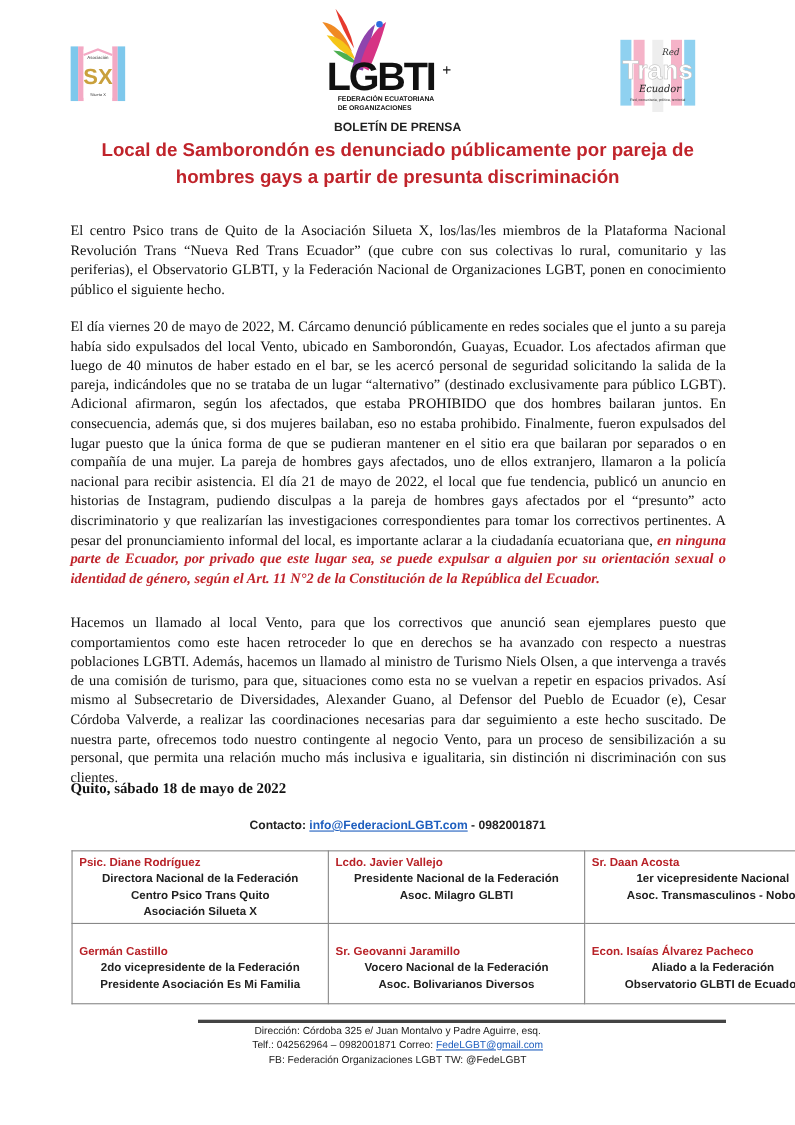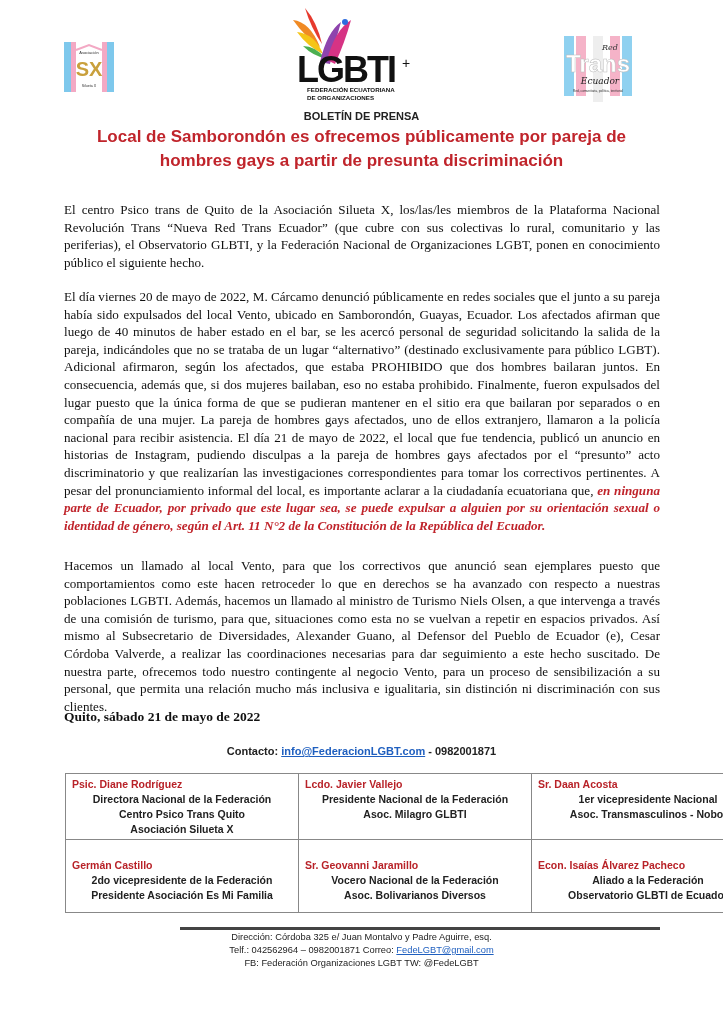--- a/index.html
+++ b/index.html
@@ -79,31 +79,31 @@
     <rect x="60" y="0" width="10" height="60" fill="#8fd1f0"></rect>
     <text x="40" y="14" font-family="DejaVu Serif, serif" font-size="8" font-style="italic" fill="#333">Red</text>
     <text x="36" y="36" font-family="Liberation Sans, sans-serif" font-size="24" font-weight="bold" text-anchor="middle" fill="#fff" stroke="#bbb" stroke-width="0.5">Trans</text>
     <text x="38" y="48" font-family="DejaVu Serif, serif" font-size="9" font-style="italic" text-anchor="middle" fill="#222">Ecuador</text>
     <text x="36" y="56" font-family="Liberation Sans, sans-serif" font-size="3.2" text-anchor="middle" fill="#333">Red, comunitaria, política, territorial</text>
   </svg>
 </div>
 
 <div class="kicker">BOLETÍN DE PRENSA</div>
 <div class="headline">
-  <span>Local de Samborondón es ofrecemos públicamente por pareja de</span><br>
+  <span>Local de Samborondón es denunciado públicamente por pareja de</span><br>
   <span>hombres gays a partir de presunta discriminación</span>
 </div>
 
 <p class="para p1">El centro Psico trans de Quito de la Asociación Silueta X, los/las/les miembros de la Plataforma Nacional Revolución Trans “Nueva Red Trans Ecuador” (que cubre con sus colectivas lo rural, comunitario y las periferias), el Observatorio GLBTI, y la Federación Nacional de Organizaciones LGBT, ponen en conocimiento público el siguiente hecho.</p>
 
 <p class="para p2"><span>El día viernes 20 de mayo de 2022, M. Cárcamo denunció públicamente en redes sociales que el junto a su pareja había sido expulsados del local Vento, ubicado en Samborondón, Guayas, Ecuador.  Los afectados afirman que luego de 40 minutos de haber estado en el bar, se les acercó personal de seguridad solicitando la salida de la pareja, indicándoles que no se trataba de un lugar “alternativo” (destinado exclusivamente para público LGBT). Adicional afirmaron, según los afectados, que estaba PROHIBIDO que dos hombres bailaran juntos. En consecuencia, además que, si dos mujeres bailaban, eso no estaba prohibido. Finalmente, fueron expulsados del lugar puesto que la única forma de que se pudieran mantener en el sitio era que bailaran por separados o en compañía de una mujer. La pareja de hombres gays afectados, uno de ellos extranjero, llamaron a la policía nacional para recibir asistencia. El día 21 de mayo de 2022, el local que fue tendencia, publicó un anuncio en historias de Instagram, pudiendo disculpas a la pareja de hombres gays afectados por el “presunto” acto discriminatorio y que realizarían las investigaciones correspondientes para tomar los correctivos pertinentes. A pesar del pronunciamiento informal del local, es importante aclarar a la ciudadanía ecuatoriana que, </span><span class="em-red">en ninguna parte de Ecuador, por privado que este lugar sea, se puede expulsar a alguien por su orientación sexual o identidad de género, según el Art. 11 N°2 de la Constitución de la República del Ecuador</span><span class="em-red">.</span></p>
 
 <p class="para p3">Hacemos un llamado al local Vento, para que los correctivos que anunció sean ejemplares puesto que comportamientos como este hacen retroceder lo que en derechos se ha avanzado con respecto a nuestras poblaciones LGBTI. Además, hacemos un llamado al ministro de Turismo Niels Olsen, a que intervenga a través de una comisión de turismo, para que, situaciones como esta no se vuelvan a repetir en espacios privados. Así mismo al Subsecretario de Diversidades, Alexander Guano, al Defensor del Pueblo de Ecuador (e), Cesar Córdoba Valverde, a realizar las coordinaciones necesarias para dar seguimiento a este hecho suscitado. De nuestra parte, ofrecemos todo nuestro contingente al negocio Vento, para un proceso de sensibilización a su personal, que permita una relación mucho más inclusiva e igualitaria, sin distinción ni discriminación con sus clientes.</p>
 
-<div class="dateline">Quito, sábado 21 de mayo de 2022</div>
+<div class="dateline">Quito, sábado 18 de mayo de 2022</div>
 
 <div class="contact">
   <span>Contacto: </span><a>info@FederacionLGBT.com</a><span> - </span><span>0982001871</span>
 </div>
 
 <table class="sig">
   <tbody>
       <tr class="r1">
     <td>
       <span class="sig-name">Psic. Diane Rodríguez</span>

